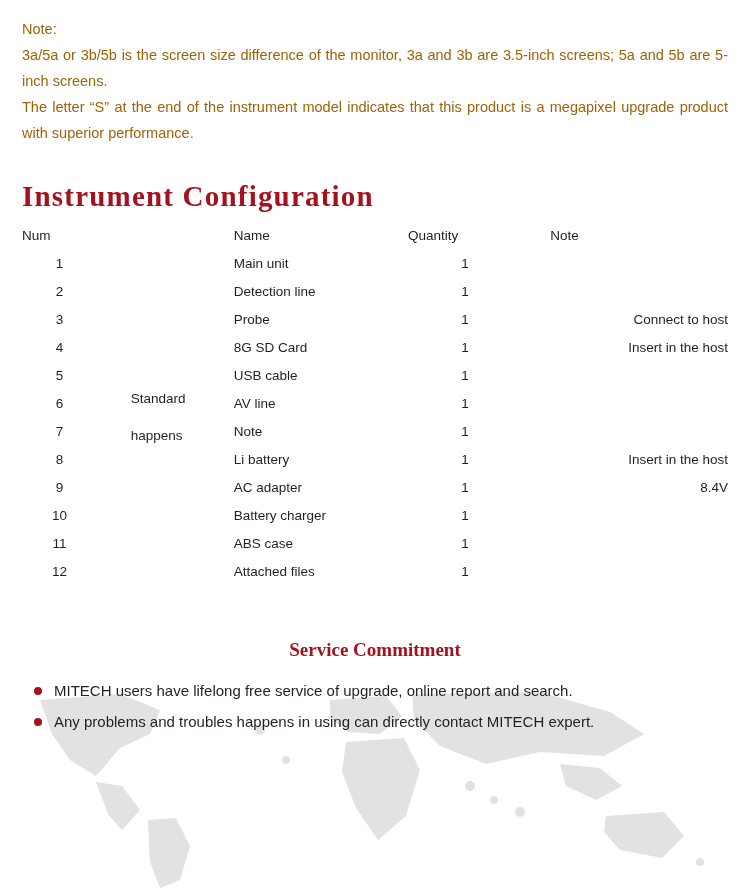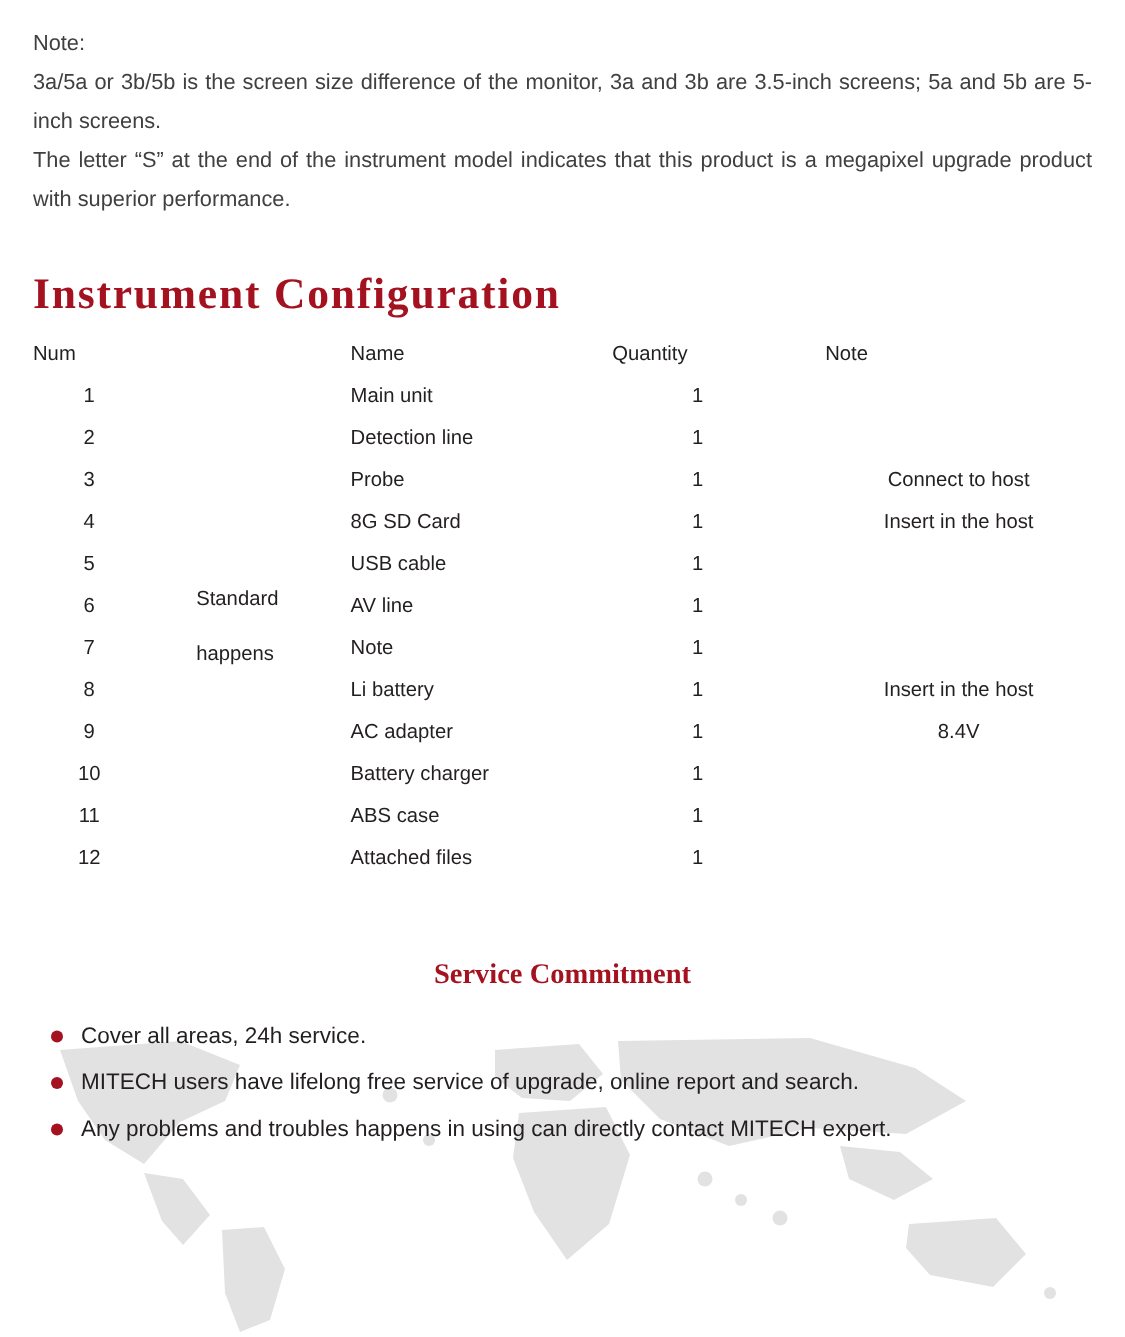--- a/index.html
+++ b/index.html
@@ -33,21 +33,21 @@
     position: relative;
     z-index: 1;
     padding: 16px 22px 0 22px;
     box-sizing: border-box;
   }
 
   
   .note-block {
     font-size: 14.5px;
     line-height: 26px;
-    color: #404040;
+    color: #a16207;
   }
   .note-label { margin: 0 0 0 0; }
   .note-par {
     margin: 0;
     text-align: justify;
     text-justify: inter-word;
   }
 
   
   .heading-config {
@@ -98,21 +98,21 @@
     border-bottom: 1px solid #3c3c3c;
   }
   .hdr {
     text-align: left;
     padding-bottom: 2px;
   }
   .c-num { text-align: center; }
   .c-cfg { text-align: left; padding-left: 2px; }
   .c-name { text-align: left; padding-left: 4px; }
   .c-qty { text-align: center; }
-  .c-note { text-align: center; }
+  .c-note { text-align: right; }
   .no-line { border-bottom: 0 !important; }
 
   
   .service-list {
     list-style: none;
     margin: 0;
     padding: 0 0 0 8px;
     font-size: 15px;
     line-height: 31px;
   }
@@ -334,24 +334,20 @@
         <td class="cell-line"></td>
       </tr>
     </tbody>
   </table>
 
   <h2 class="heading-service">Service Commitment</h2>
 
   <ul class="service-list">
     <li>
       <span class="bullet"></span>
-      <span>Cover all areas, 24h service.</span>
-    </li>
-    <li>
-      <span class="bullet"></span>
       <span>MITECH users have lifelong free service of upgrade, online report and search.</span>
     </li>
     <li>
       <span class="bullet"></span>
       <span>Any problems and troubles happens in using can directly contact MITECH expert.</span>
     </li>
   </ul>
 
 </div>
 

